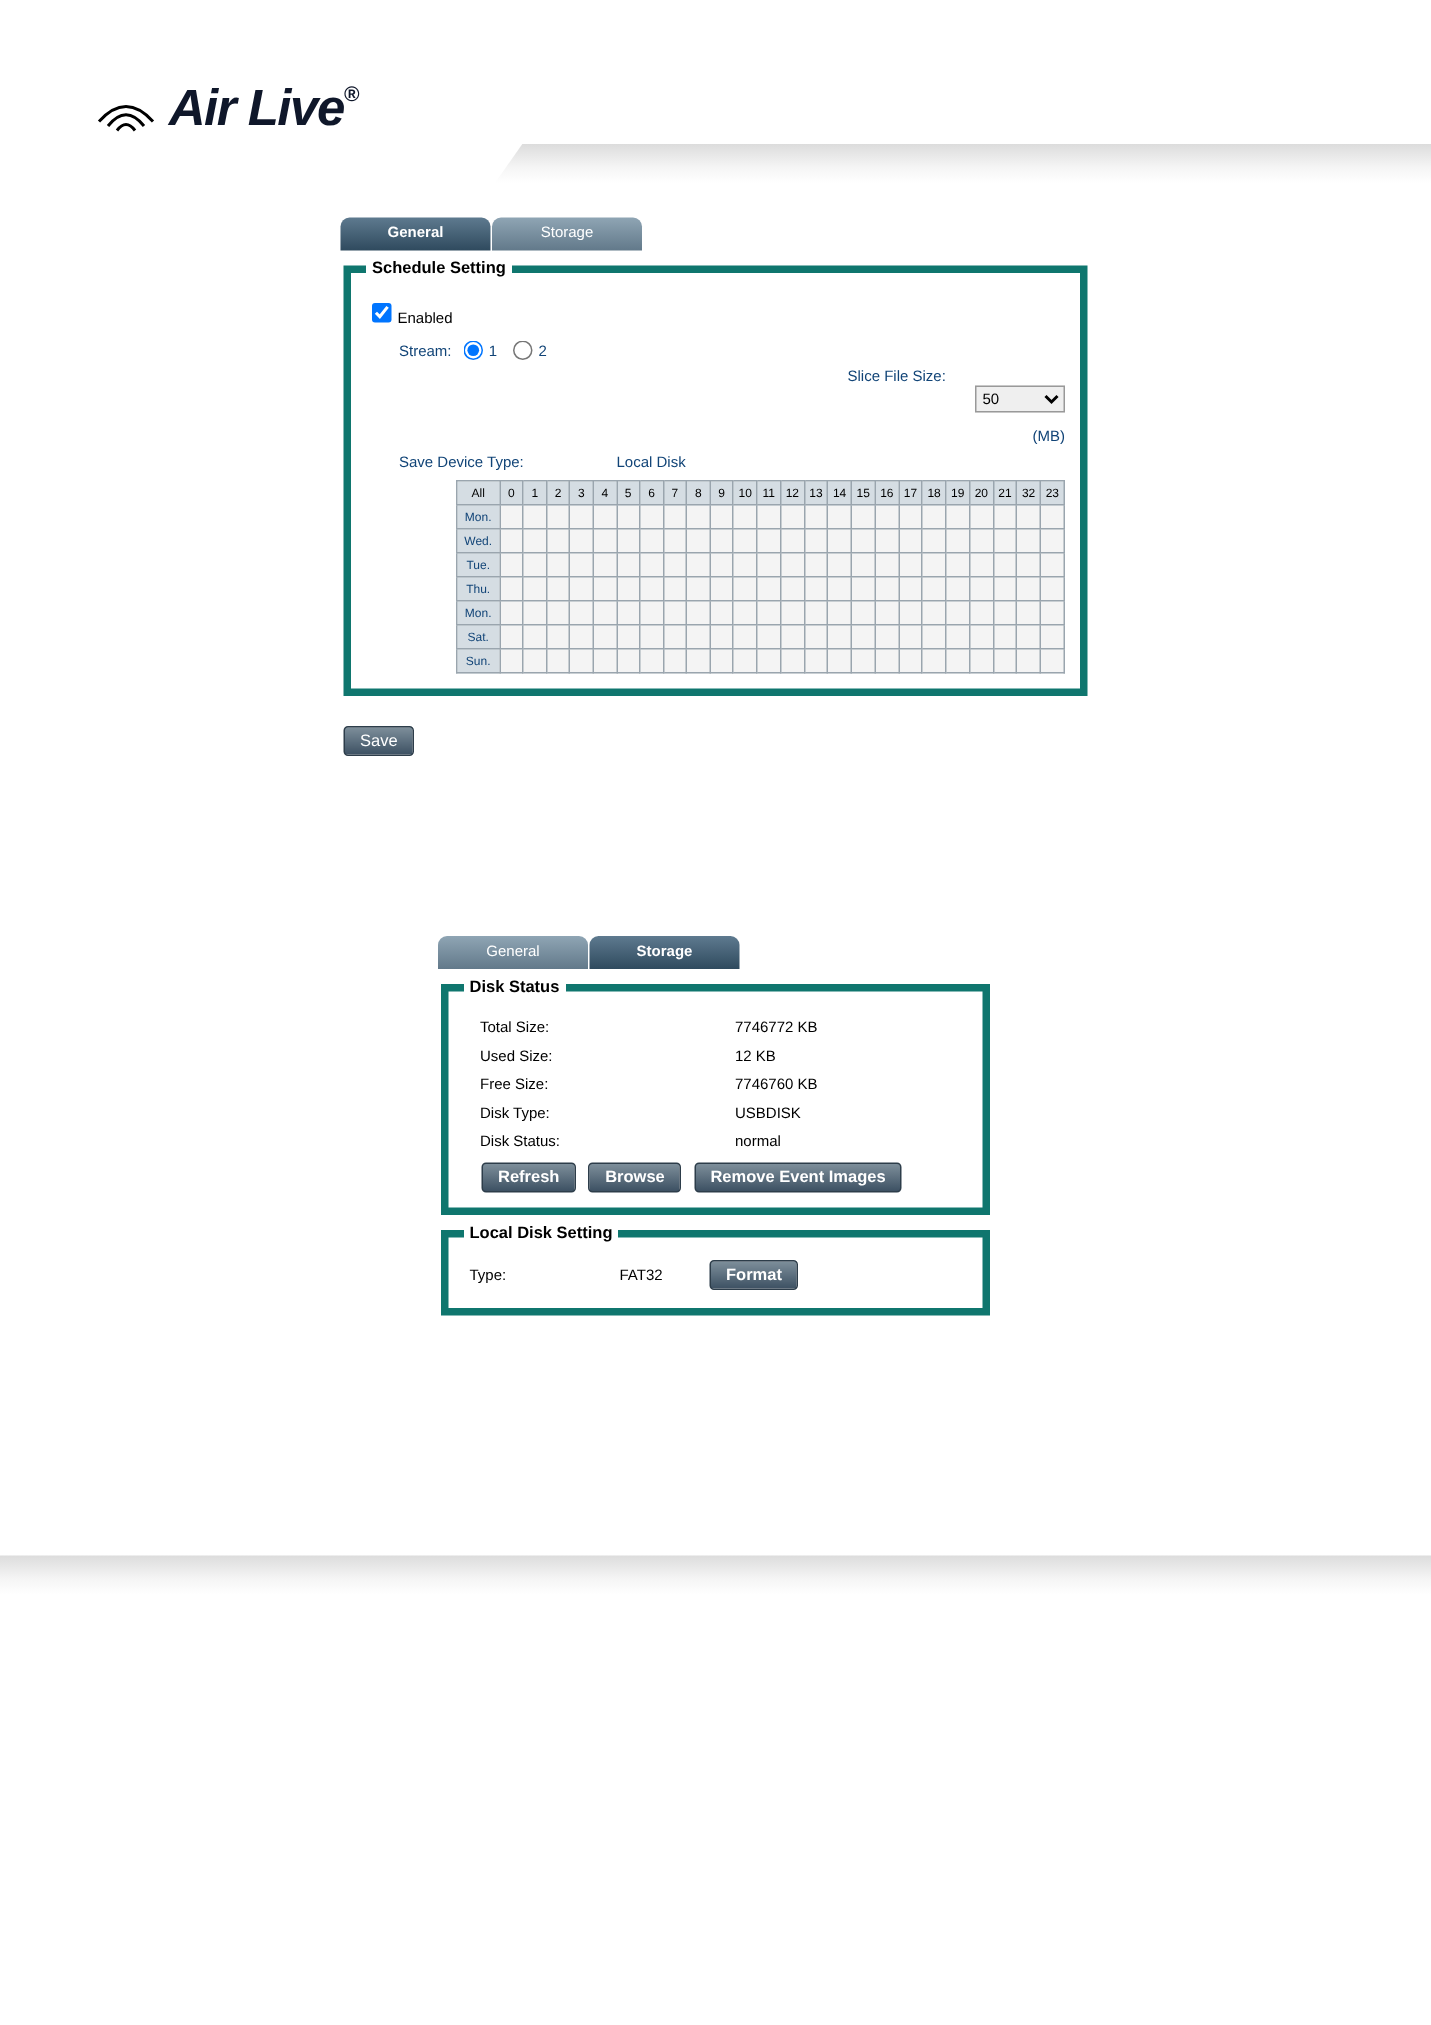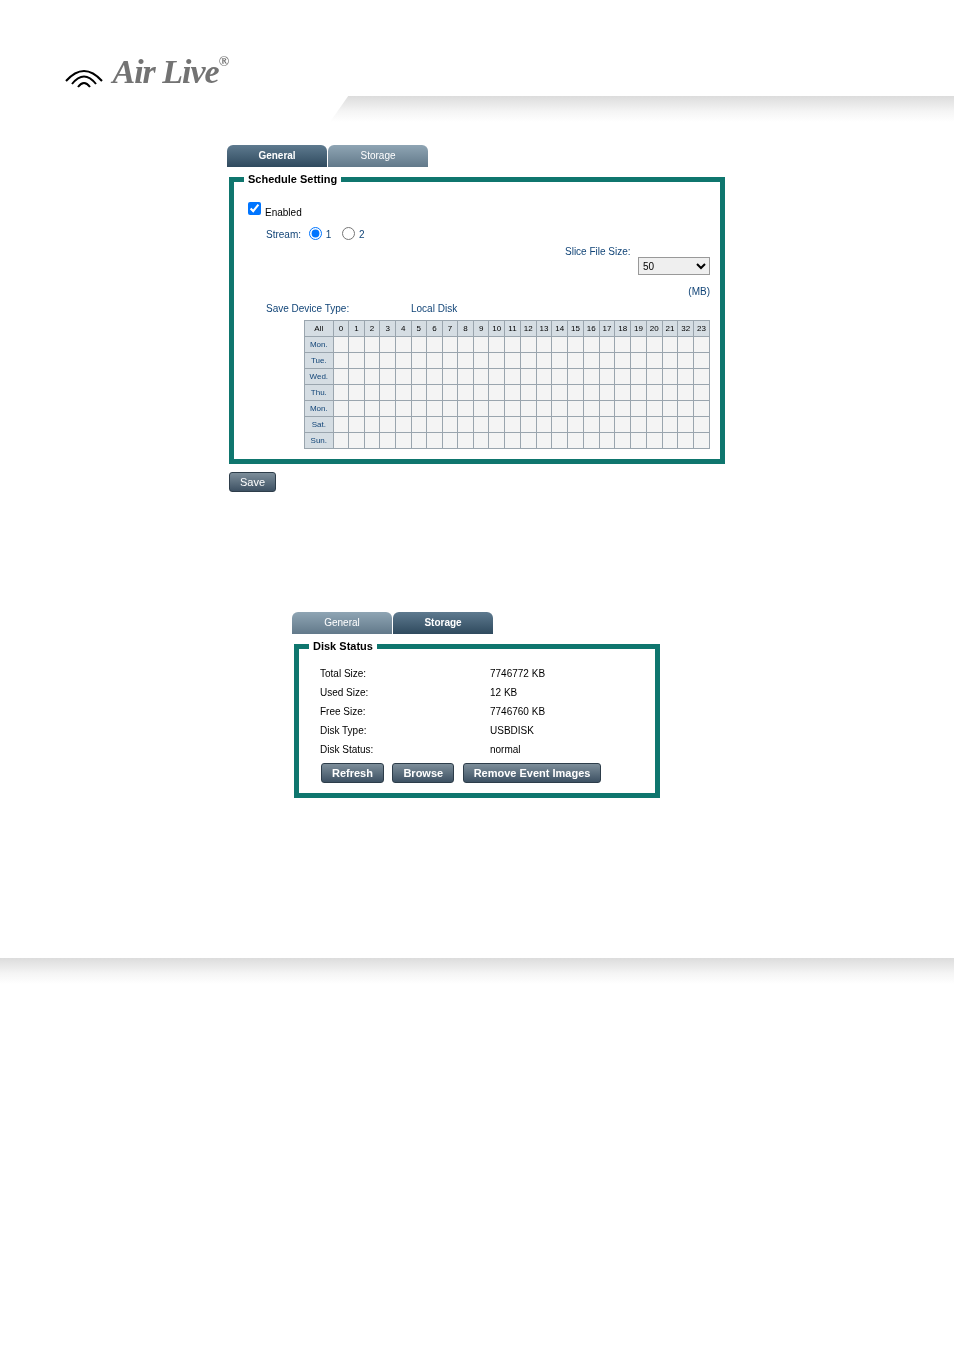--- a/index.html
+++ b/index.html
@@ -13,25 +13,25 @@
   
   .logo-area {
     padding: 55px 0 0 60px;
     height: 60px;
   }
   .wifi-arc {
     display: inline-block;
     vertical-align: top;
   }
   .logo-text {
-    font-family: Liberation Serif, serif;
+    font-family: Liberation Sans, sans-serif;
     font-size: 34px;
     font-weight: 900;
     font-style: italic;
-    color: #737373;
+    color: #0f172a;
     letter-spacing: -1px;
     line-height: 1;
   }
   .logo-text sup {
     font-size: 14px;
     vertical-align: top;
   }
   .header-band {
     position: absolute;
     top: 96px;
@@ -95,21 +95,21 @@
   .row .lbl { width: 145px; }
   .row .darklbl { color:#000; }
 
   input[type=checkbox], input[type=radio] {
     margin-right: 4px;
     vertical-align: middle;
   }
 
   select.mini {
     font-size: 10px;
-    width: 72px;
+    width: 60px;
     height: 18px;
     border: 1px solid #999;
   }
 
   
   table.schedule {
     border-collapse: collapse;
     margin-top: 6px;
     margin-left: 60px;
   }
@@ -156,21 +156,21 @@
     color:#fff;
     font-size:11px;
     padding: 2px 10px;
     border-radius:3px;
     border: 1px solid #2d3d4a;
     text-align:center;
     line-height:14px;
     font-family: Verdana, Arial, sans-serif;
   }
 
-  .save-btn-wrap { margin: 8px 0 0 2px; text-decoration: underline; }
+  .save-btn-wrap { margin: 20px 0 0 2px; text-decoration: underline; }
 
   
   .ds-row { display:flex; font-size:10px; margin:8px 0 8px 11px; color:#000; }
   .ds-row .dslbl { width:170px; }
   .ds-buttons { margin: 6px 0 0 12px; }
   .ds-buttons .btn { margin-right: 4px; font-weight:bold; }
 
   .lds-row { display:flex; align-items:center; font-size:10px; margin:4px 12px 2px 4px; color:#000; }
   .lds-row .lbl2 { width:100px; }
   .lds-row .val { width:60px; }
@@ -285,48 +285,48 @@
             <td></td>
             <td></td>
             <td></td>
             <td></td>
             <td></td>
             <td></td>
             <td></td>
             <td></td>
           </tr>
           <tr>
+            <td class="daycell">Wed.</td>
+            <td></td>
+            <td></td>
+            <td></td>
+            <td></td>
+            <td></td>
+            <td></td>
+            <td></td>
+            <td></td>
+            <td></td>
+            <td></td>
+            <td></td>
+            <td></td>
+            <td></td>
+            <td></td>
+            <td></td>
+            <td></td>
+            <td></td>
+            <td></td>
+            <td></td>
+            <td></td>
+            <td></td>
+            <td></td>
+            <td></td>
+            <td></td>
+          </tr>
+          <tr>
             <td class="daycell">Tue.</td>
-            <td></td>
-            <td></td>
-            <td></td>
-            <td></td>
-            <td></td>
-            <td></td>
-            <td></td>
-            <td></td>
-            <td></td>
-            <td></td>
-            <td></td>
-            <td></td>
-            <td></td>
-            <td></td>
-            <td></td>
-            <td></td>
-            <td></td>
-            <td></td>
-            <td></td>
-            <td></td>
-            <td></td>
-            <td></td>
-            <td></td>
-            <td></td>
-          </tr>
-          <tr>
-            <td class="daycell">Wed.</td>
             <td></td>
             <td></td>
             <td></td>
             <td></td>
             <td></td>
             <td></td>
             <td></td>
             <td></td>
             <td></td>
             <td></td>
@@ -495,15 +495,23 @@
       <span>normal</span>
     </div>
 
     <div class="ds-buttons">
       <span class="btn">Refresh</span>
       <span class="btn">Browse</span>
       <span class="btn">Remove Event Images</span>
     </div>
   </fieldset>
 
+  <fieldset>
+    <legend>Local Disk Setting</legend>
+    <div class="lds-row">
+      <span class="lbl2">Type:</span>
+      <span class="val">FAT32</span>
+      <span class="btn" style="font-weight:bold;">Format</span>
+    </div>
+  </fieldset>
 </div>
 
 <div class="footer-band"></div>
 
 </body></html>

